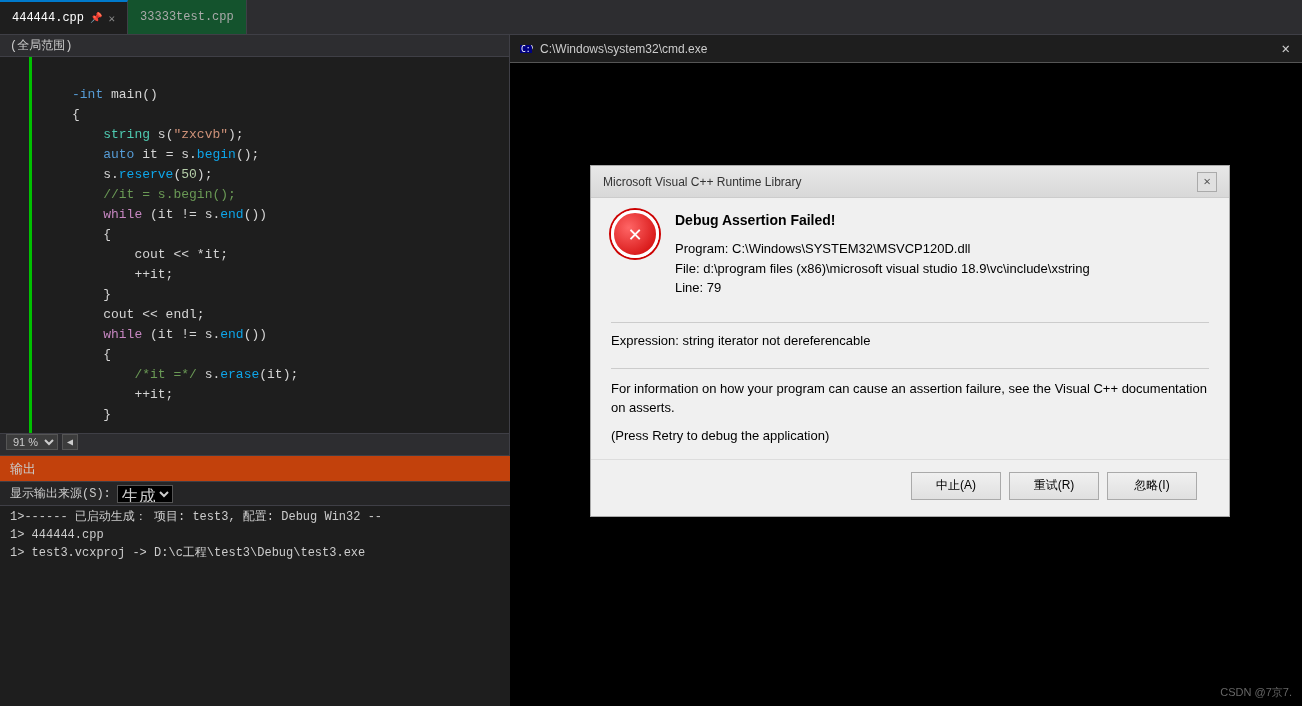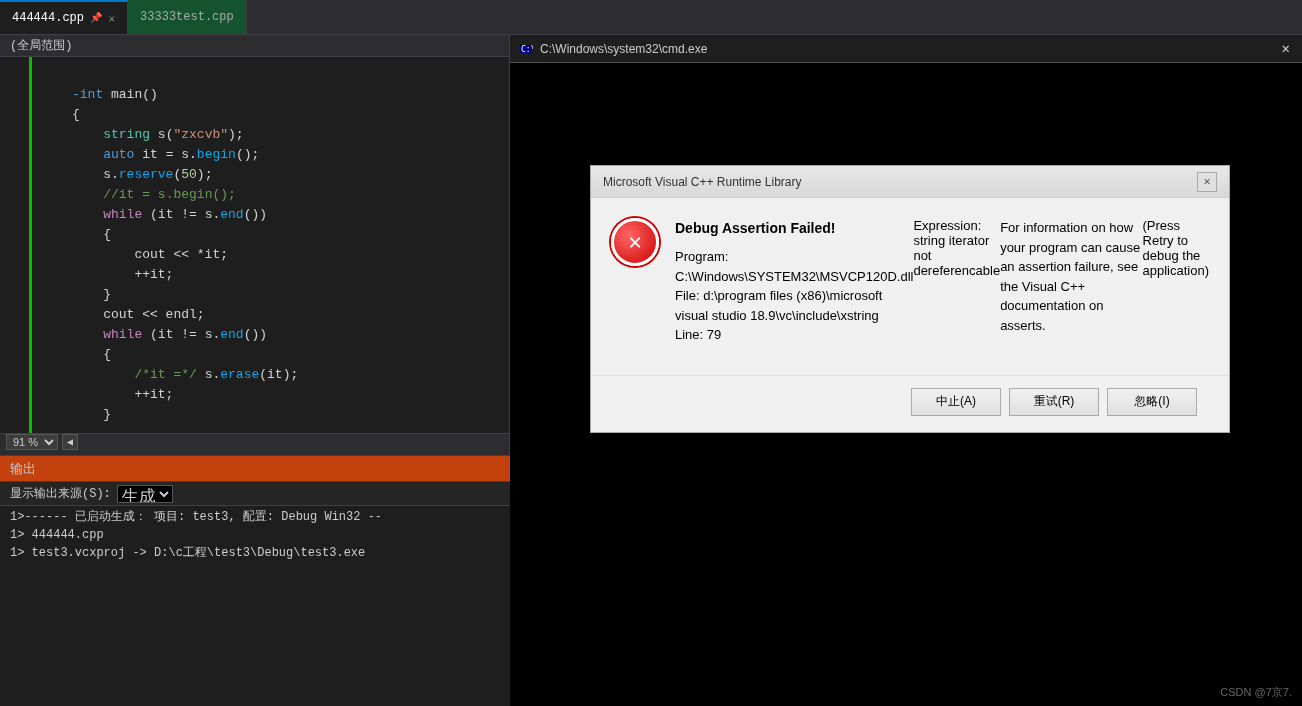--- a/index.html
+++ b/index.html
@@ -279,23 +279,23 @@
       border: 1px solid #aaa;
       display: flex;
       align-items: center;
       justify-content: center;
       font-size: 12px;
       color: #555;
       cursor: pointer;
     }
 
     .dialog-body {
-      padding: 20px 20px 16px 20px;
-      display: flex;
-      flex-direction: row;
+      padding: 12px 20px 16px 20px;
+      display: flex;
+      flex-direction: column;
       gap: 0;
     }
 
     .dialog-top-row {
       display: flex;
       gap: 16px;
       align-items: flex-start;
       margin-bottom: 14px;
     }
 
@@ -334,28 +334,29 @@
     .dialog-separator {
       height: 1px;
       background: #ccc;
       margin: 10px 0;
     }
 
     .dialog-expression {
       font-family: 'Segoe UI', sans-serif;
       font-size: 13px;
       color: #000;
-      margin-bottom: 16px;
+      margin-bottom: 10px;
     }
 
     .dialog-info {
       font-family: 'Segoe UI', sans-serif;
       font-size: 13px;
       color: #000;
       line-height: 1.5;
+      margin-bottom: 10px;
     }
 
     .dialog-retry-note {
       font-family: 'Segoe UI', sans-serif;
       font-size: 13px;
       color: #000;
     }
 
     .dialog-buttons {
       display: flex;

